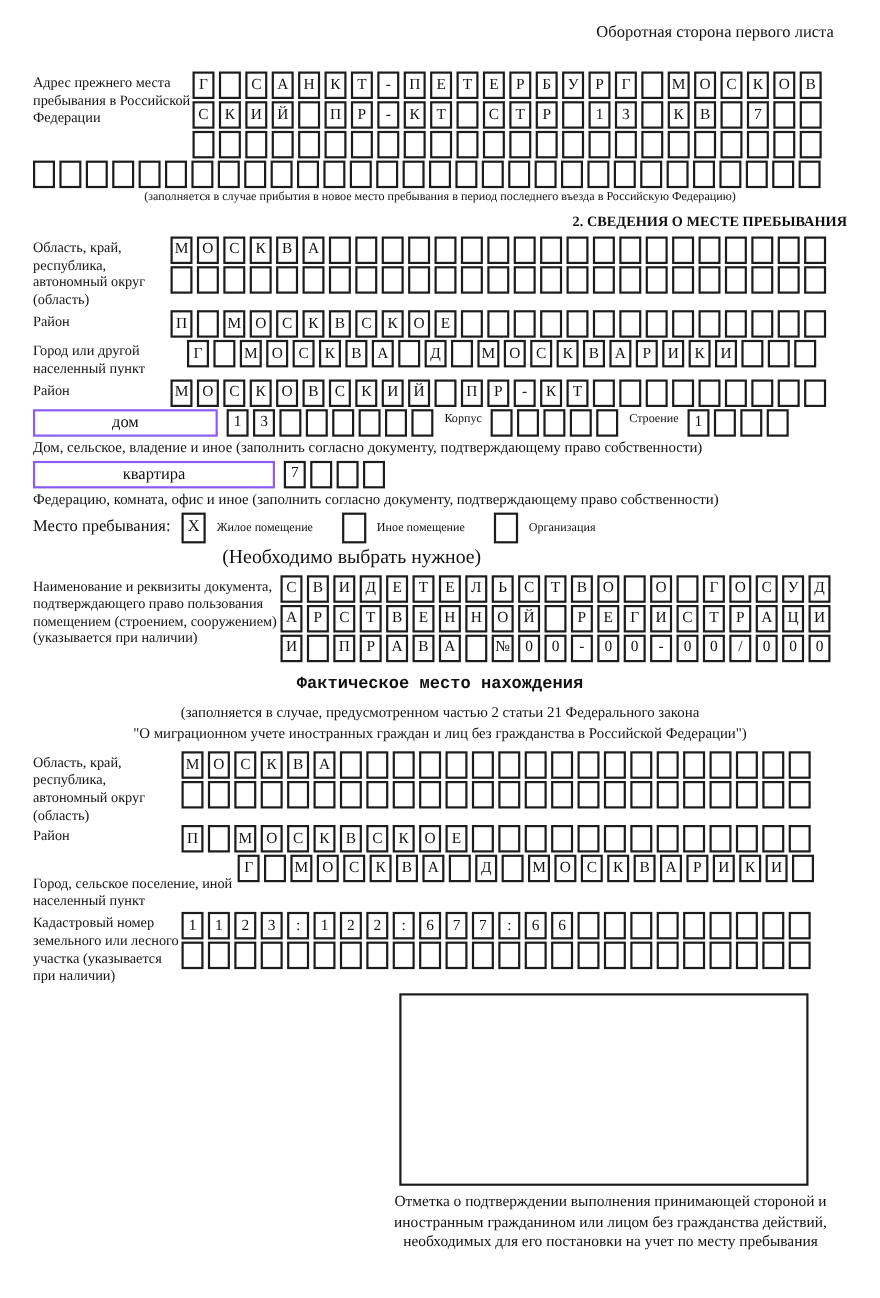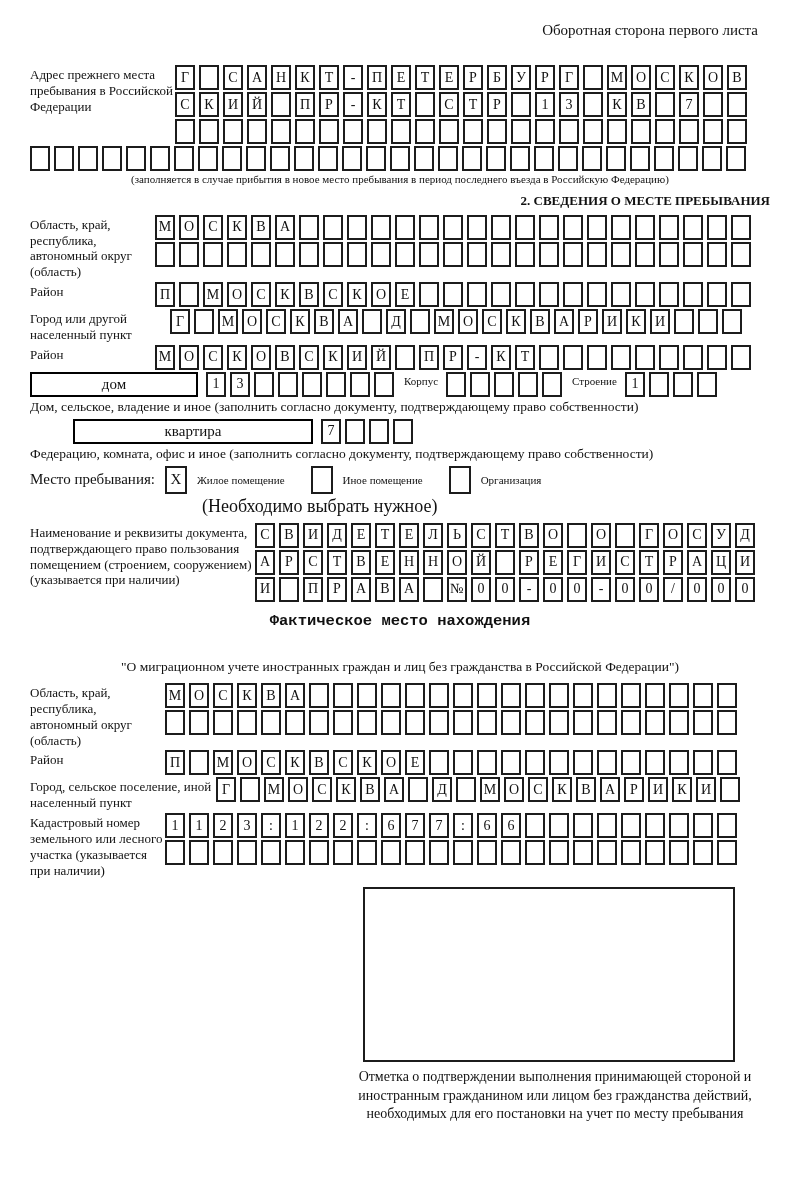--- a/index.html
+++ b/index.html
@@ -19,21 +19,21 @@
   }
   .field{display:flex;align-items:flex-start;margin-bottom:2px;}
   .field-label{
     font-size:13px;line-height:1.22;padding-top:2px;
     flex-shrink:0;
   }
   .w145{width:145px;}
   .w125{width:125px;}
   .w140{width:140px;}
   .w135{width:135px;}
-  .w186{width:186px;}
+  .w186{width:186px;margin-top:16px;}
   .w225{width:225px;}
   .rows{display:flex;flex-direction:column;gap:2px;}
   .cellrow{display:flex;flex-wrap:nowrap;}
   .cell{
     width:20px;height:25px;
     box-sizing:border-box;
     border:2px solid #1c1c1c;
     margin-right:4px;
     display:inline-flex;align-items:center;justify-content:center;
     font-size:14px;line-height:1;
@@ -42,28 +42,28 @@
   .fullrow{margin:2px 0 2px 0;}
   .caption{font-size:11px;line-height:1.25;}
   .center{text-align:center;}
   .section-title{
     text-align:right;font-weight:bold;font-size:13px;
     margin:6px 0 6px 0;
   }
   .inline-row{display:flex;align-items:flex-start;margin-bottom:2px;}
   .labelbox{
     box-sizing:border-box;
-    border:2px solid #000000;
+    border:2px solid #8b5cf6;
     height:25px;
     display:inline-flex;align-items:center;justify-content:center;
     font-size:15px;
     margin-right:8px;
   }
   .house-box{width:168px;}
-  .apt-box{width:240px;margin-left:43px;}
+  .apt-box{width:220px;}
   .mid-label{font-size:11px;margin:3px 8px 0 6px;white-space:nowrap;}
   .sub-caption{font-size:13.5px;margin:1px 0 4px 0;}
   .stay-row{display:flex;align-items:center;margin:4px 0 2px 0;}
   .stay-label{font-size:15px;margin-right:10px;white-space:nowrap;}
   .checkbox{
     width:22px;height:28px;
     box-sizing:border-box;border:2px solid #1c1c1c;
     display:inline-flex;align-items:center;justify-content:center;
     font-size:15px;
   }
@@ -487,21 +487,21 @@
           <span class="cell">/</span>
           <span class="cell">0</span>
           <span class="cell">0</span>
           <span class="cell">0</span>
         </div>
     </div>
   </div>
 
   <div class="actual-title">Фактическое место нахождения</div>
   <div class="actual-cap">
-    <br>
+    <span>(заполняется в случае, предусмотренном частью 2 статьи 21 Федерального закона</span><br>
     <span>"О миграционном учете иностранных граждан и лиц без гражданства в Российской Федерации")</span>
   </div>
 
   <div class="field">
     <div class="field-label w135">Область, край, республика, автономный округ (область)</div>
     <div class="rows">
       <div class="cellrow">
           <span class="cell">М</span>
           <span class="cell">О</span>
           <span class="cell">С</span>

